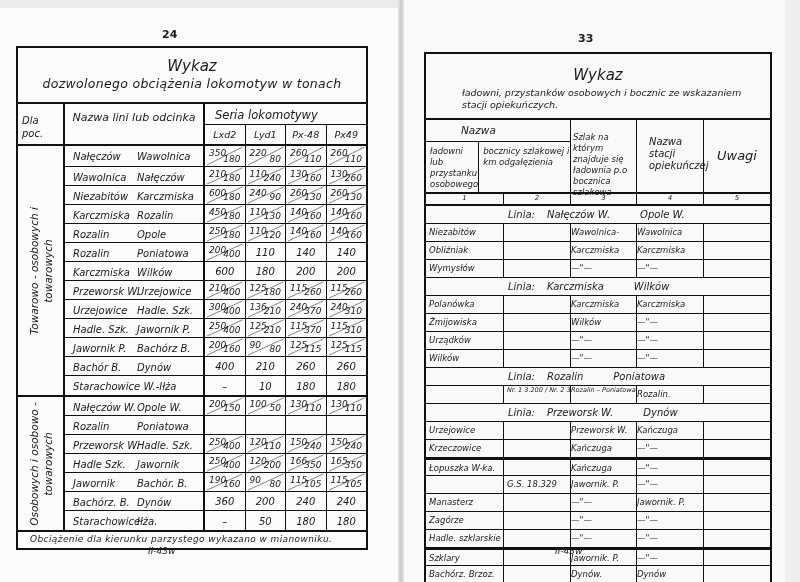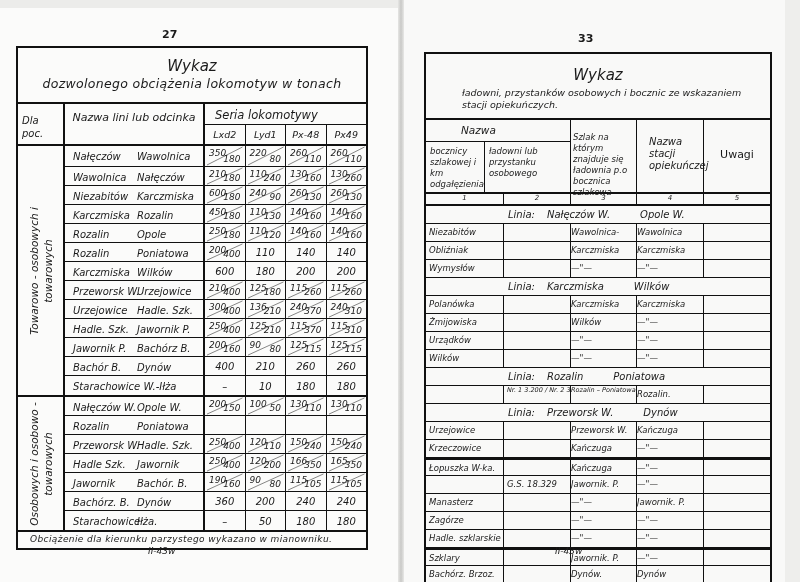--- a/index.html
+++ b/index.html
@@ -56,21 +56,21 @@
   .rtitle .t1 { position: absolute; left: 0; right: 0; top: 12px; text-align: center; font-size: 15px; font-style: italic; }
   .rtitle .t2 { position: absolute; left: 36px; right: 8px; top: 33px; font-size: 9.5px; font-style: italic; line-height: 12px; }
   .rhead { display: flex; height: 74px; border-bottom: 2px solid #111; }
   .rh-nazwa { width: 145px; border-right: 1.5px solid #111; display: flex; flex-direction: column; }
   .rh-nazwa-top { height: 22px; font-size: 10.5px; font-style: italic; padding: 4px 0 0 35px; border-bottom: 1.5px solid #111; }
   .rh-nazwa-sub { flex: 1; display: flex; }
   .rh-nazwa-sub div { font-size: 8.5px; font-style: italic; line-height: 11px; padding: 4px 0 0 4px; }
   .rh-nazwa-sub div:first-child { width: 78px; border-right: 1.5px solid #111; }
   .rh-szlak { width: 66px; border-right: 1.5px solid #111; font-size: 8.5px; font-style: italic; line-height: 11px; padding: 12px 0 0 2px; }
   .rh-stacji { width: 67px; border-right: 1.5px solid #111; font-size: 10px; font-style: italic; line-height: 12px; padding: 16px 0 0 12px; }
-  .rh-uwagi { flex: 1; font-size: 11px; text-align: center; padding-top: 28px; }
+  .rh-uwagi { flex: 1; font-size: 13px; font-style: italic; text-align: center; padding-top: 28px; }
   .rnums { display: flex; height: 12px; border-bottom: 2px solid #111; font-size: 7px; font-style: italic; }
   .rnums div { text-align: center; border-right: 1.5px solid #111; }
   .rnums div:last-child { border-right: none; }
 
   .rline { height: 18px; border-bottom: 1.5px solid #111; font-size: 10px; font-style: italic; padding: 3px 0 0 82px; display: flex; }
   .rline .lbl { margin-right: 12px; }
   .rline .a { margin-right: 30px; }
 
   .rrow { display: flex; height: 18px; border-bottom: 1.5px solid #111; }
   .rrow:last-child { border-bottom: none; }
@@ -83,21 +83,21 @@
 </style>
 </head>
 <body>
 
 <div class="page page-left"></div>
 <div class="page page-right"></div>
 <div class="left-edge-shadow"></div>
 <div class="spine"></div>
 <div class="right-edge"></div>
 
-<div class="page-num" style="left:162px; top:28px;">27</div>
+<div class="page-num" style="left:162px; top:28px;">24</div>
 
 <div class="ltable">
   <div class="ltitle">
     <div class="t1">Wykaz</div>
     <div class="t2">dozwolonego obciążenia lokomotyw w tonach</div>
   </div>
   <div class="lhead">
     <div class="lh-dla">Dla poc.</div>
     <div class="lh-name">Nazwa lini lub odcinka</div>
     <div class="lh-series">
@@ -666,22 +666,22 @@
 
 <div class="rtable">
   <div class="rtitle">
     <div class="t1">Wykaz</div>
     <div class="t2">ładowni, przystanków osobowych i bocznic ze wskazaniem stacji opiekuńczych.</div>
   </div>
   <div class="rhead">
     <div class="rh-nazwa">
       <div class="rh-nazwa-top">Nazwa</div>
       <div class="rh-nazwa-sub">
+        <div>ładowni lub przystanku osobowego</div>
         <div>bocznicy szlakowej i km odgałęzienia</div>
-        <div>ładowni lub przystanku osobowego</div>
       </div>
     </div>
     <div class="rh-szlak">Szlak na którym znajduje się ładownia p.o bocznica szlakowa</div>
     <div class="rh-stacji">Nazwa stacji opiekuńczej</div>
     <div class="rh-uwagi">Uwagi</div>
   </div>
   <div class="rnums">
     <div class="c1">1</div>
     <div class="c2">2</div>
     <div class="c3">3</div>

